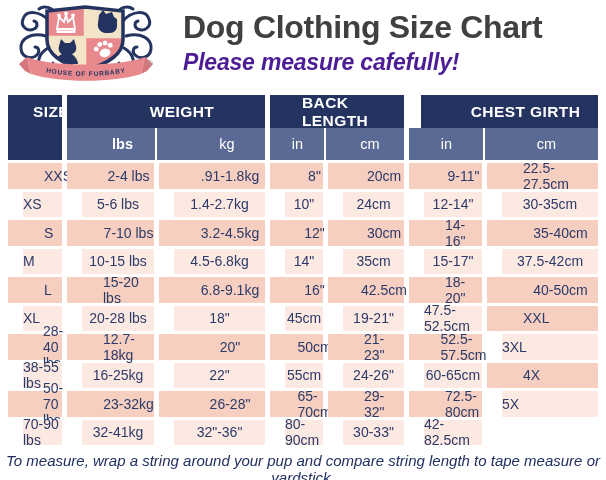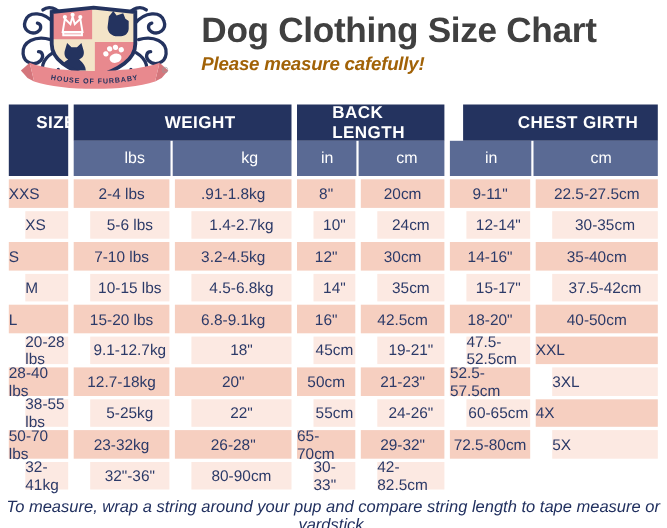--- a/index.html
+++ b/index.html
@@ -4,21 +4,21 @@
 <style>
   html,body{margin:0;padding:0;}
   body{
     width:606px;height:480px;position:relative;background:#ffffff;
     font-family:"Liberation Sans", sans-serif;overflow:hidden;
   }
   
   .brand{position:absolute;left:10px;top:2px;width:152px;height:86px;}
   .titles{position:absolute;left:183px;top:11px;}
   .title{font-size:32px;font-weight:bold;color:#404040;line-height:1.05;letter-spacing:-.3px;}
-  .subtitle{font-size:17px;font-style:italic;font-weight:bold;color:#a16207;margin-top:4px;letter-spacing:-.2px;}
+  .subtitle{font-size:23px;font-style:italic;font-weight:bold;color:#4c1d95;margin-top:4px;letter-spacing:-.2px;}
   
   .tbl{
     position:absolute;left:8px;top:95px;
     display:grid;
     grid-template-columns:54px 87px 106px 53px 76px 73px 111px;
     grid-template-rows:33px 32px repeat(10,28.5px);
     column-gap:5px;row-gap:0;
   }
   .hg{background:#24335f;color:#fff;font-weight:bold;font-size:15.5px;
       display:flex;align-items:center;justify-content:center;letter-spacing:.4px;padding-left:32px;}
@@ -26,27 +26,27 @@
   .gw{grid-column:2/4;grid-row:1;}
   .gb{grid-column:4/6;grid-row:1;}
   .gc{grid-column:6/8;grid-row:1;margin-left:12px;}
   .hsub{position:relative;display:flex;background:#5a6a94;grid-row:2;}
   .sw{grid-column:2/4;}
   .sb{grid-column:4/6;}
   .sc{grid-column:6/8;}
   .hsub .a,.hsub .b{display:flex;align-items:center;justify-content:center;
       color:#fff;font-size:14.5px;}
   .hsub .b{flex:1;padding-left:11px;}
-  .g1 .a{width:111px;}  .g1 .dv{left:88px;}
+  .g1 .a{width:111px;font-weight:bold;}  .g1 .dv{left:88px;}
   .g2 .a{width:55px;}  .g2 .dv{left:54px;}
   .g3 .a{width:75px;}  .g3 .dv{left:74px;}
   .dv{position:absolute;top:0;bottom:0;width:2px;background:#ffffff;}
   .c{margin-top:3px;display:flex;align-items:center;justify-content:center;
      font-size:14px;color:#2c3a68;}
-  .o{background:#f6cfc0;}
+  .o{background:#f6cfc0;padding-left:36px;}
   .e{background:#fce9e2;margin-left:15px;}
   .s{justify-content:flex-start;}
   
   .foot{position:absolute;left:0;width:606px;top:452px;text-align:center;
         font-style:italic;font-size:15px;color:#21305f;}
 </style>
 </head>
 <body>
 
 <svg class="brand" viewBox="0 0 152 86">
@@ -168,52 +168,53 @@
   <div class="c e">37.5-42cm</div>
 
   <div class="c o s">L</div>
   <div class="c o">15-20 lbs</div>
   <div class="c o">6.8-9.1kg</div>
   <div class="c o">16"</div>
   <div class="c o">42.5cm</div>
   <div class="c o">18-20"</div>
   <div class="c o">40-50cm</div>
 
+  <div class="c e s">XL</div>
   <div class="c e">20-28 lbs</div>
-  <div class="c e">9.1-12.7kg</div>
   <div class="c e">18"</div>
   <div class="c e">45cm</div>
   <div class="c e">19-21"</div>
   <div class="c e">47.5-52.5cm</div>
 
   <div class="c o s">XXL</div>
   <div class="c o">28-40 lbs</div>
   <div class="c o">12.7-18kg</div>
   <div class="c o">20"</div>
   <div class="c o">50cm</div>
   <div class="c o">21-23"</div>
   <div class="c o">52.5-57.5cm</div>
 
   <div class="c e s">3XL</div>
   <div class="c e">38-55 lbs</div>
-  <div class="c e">5-25kg</div>
+  <div class="c e">16-25kg</div>
   <div class="c e">22"</div>
   <div class="c e">55cm</div>
   <div class="c e">24-26"</div>
   <div class="c e">60-65cm</div>
 
   <div class="c o s">4X</div>
   <div class="c o">50-70 lbs</div>
   <div class="c o">23-32kg</div>
   <div class="c o">26-28"</div>
   <div class="c o">65-70cm</div>
   <div class="c o">29-32"</div>
   <div class="c o">72.5-80cm</div>
 
   <div class="c e s">5X</div>
+  <div class="c e">70-90 lbs</div>
   <div class="c e">32-41kg</div>
   <div class="c e">32"-36"</div>
   <div class="c e">80-90cm</div>
   <div class="c e">30-33"</div>
   <div class="c e">42-82.5cm</div>
 </div>
 
 <div class="foot">To measure, wrap a string around your pup and compare string length to tape measure or yardstick.</div>
 
 </body></html>

